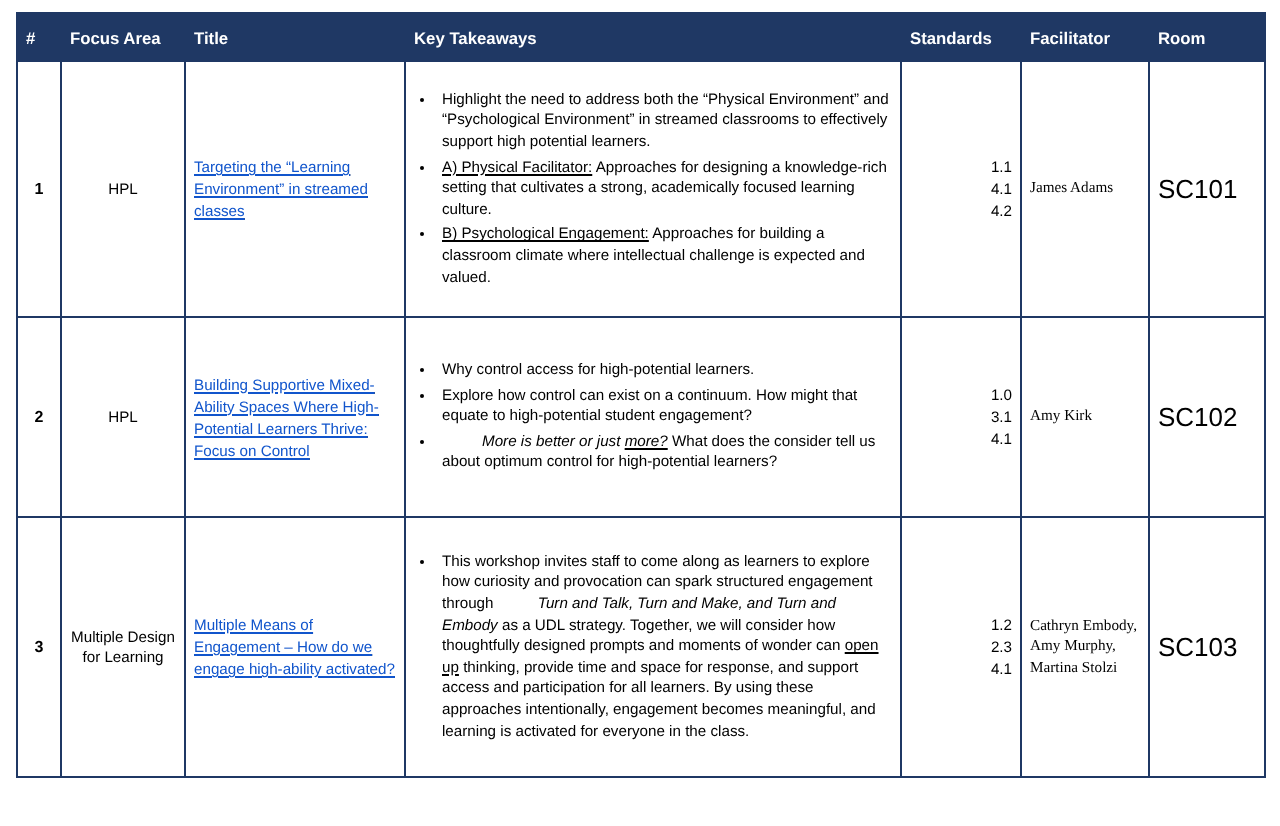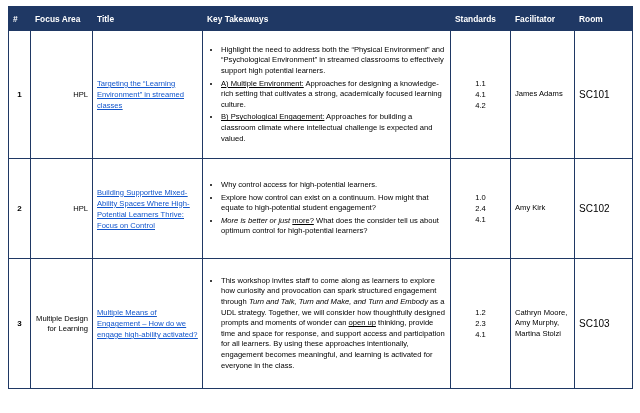--- a/index.html
+++ b/index.html
@@ -49,21 +49,21 @@
   col.c-standards { width: 60px; }
   col.c-facilitator { width: 64px; }
   col.c-room { width: 58px; }
 
   td.num {
     text-align: center;
     font-weight: bold;
     font-size: 8px;
   }
   td.focus {
-    text-align: right;
+    text-align: center;
     font-size: 7.6px;
     line-height: 1.25;
   }
   td.title {
     font-size: 7.6px;
     line-height: 1.45;
     text-decoration: underline;
   }
   td.title .link {
     color: #1155cc;
@@ -79,35 +79,36 @@
     padding-left: 14px;
     list-style-type: disc;
   }
   td.takeaways li {
     margin: 0 0 2px 0;
   }
   td.takeaways li:last-child { margin-bottom: 0; }
   td.standards {
     font-size: 7.6px;
     line-height: 1.45;
-    text-align: center;
+    text-align: right;
     padding-left: 6px;
   }
   td.facilitator {
     font-size: 7.6px;
     line-height: 1.4;
     padding-left: 6px;
+    font-family: Liberation Serif, serif;
   }
   td.room {
-    font-size: 10px;
+    font-size: 13px;
     padding-left: 6px;
   }
   .u { text-decoration: underline; }
-  .i { font-style: italic; }
-  .iu { text-decoration: underline; }
+  .i { font-style: italic; margin-left: 20px; }
+  .iu { font-style: italic; text-decoration: underline; }
   .row-tall-1 { height: 128px; }
   .row-tall-2 { height: 100px; }
   .row-tall-3 { height: 130px; }
   .stack span { display: block; }
 </style>
 </head>
 <body>
 
 <div class="sheet">
   <table class="session-table">
@@ -135,21 +136,21 @@
 
       <tr class="row-tall-1">
         <td class="num">1</td>
         <td class="focus">HPL</td>
         <td class="title">
           <a class="link" href="#">Targeting the “Learning Environment” in streamed classes</a>
         </td>
         <td class="takeaways">
           <ul>
             <li><span>Highlight the need to address both the “Physical Environment” and “Psychological Environment” in streamed classrooms to effectively support high potential learners.</span></li>
-            <li><span class="u">A) Multiple Environment:</span><span> Approaches for designing a knowledge-rich setting that cultivates a strong, academically focused learning culture.</span></li>
+            <li><span class="u">A) Physical Facilitator:</span><span> Approaches for designing a knowledge-rich setting that cultivates a strong, academically focused learning culture.</span></li>
             <li><span class="u">B) Psychological Engagement:</span><span> Approaches for building a classroom climate where intellectual challenge is expected and valued.</span></li>
           </ul>
         </td>
         <td class="standards stack">
           <span>1.1</span>
           <span>4.1</span>
           <span>4.2</span>
         </td>
         <td class="facilitator">James Adams</td>
         <td class="room">SC101</td>
@@ -163,21 +164,21 @@
         </td>
         <td class="takeaways">
           <ul>
             <li><span>Why control access for high-potential learners.</span></li>
             <li><span>Explore how control can exist on a continuum. How might that equate to high-potential student engagement?</span></li>
             <li><span class="i">More is better or just </span><span class="iu">more?</span><span> What does the consider tell us about optimum control for high-potential learners?</span></li>
           </ul>
         </td>
         <td class="standards stack">
           <span>1.0</span>
-          <span>2.4</span>
+          <span>3.1</span>
           <span>4.1</span>
         </td>
         <td class="facilitator">Amy Kirk</td>
         <td class="room">SC102</td>
       </tr>
 
       <tr class="row-tall-3">
         <td class="num">3</td>
         <td class="focus">Multiple Design for Learning</td>
         <td class="title">
@@ -186,18 +187,18 @@
         <td class="takeaways">
           <ul>
             <li><span>This workshop invites staff to come along as learners to explore how curiosity and provocation can spark structured engagement through </span><span class="i">Turn and Talk, Turn and Make, and Turn and Embody</span><span> as a UDL strategy. Together, we will consider how thoughtfully designed prompts and moments of wonder can </span><span class="u">open up</span><span> thinking, provide time and space for response, and support access and participation for all learners. By using these approaches intentionally, engagement becomes meaningful, and learning is activated for everyone in the class.</span></li>
           </ul>
         </td>
         <td class="standards stack">
           <span>1.2</span>
           <span>2.3</span>
           <span>4.1</span>
         </td>
-        <td class="facilitator">Cathryn Moore, Amy Murphy, Martina Stolzi</td>
+        <td class="facilitator">Cathryn Embody, Amy Murphy, Martina Stolzi</td>
         <td class="room">SC103</td>
       </tr>
     </tbody>
   </table>
 </div>
 
 </body></html>

